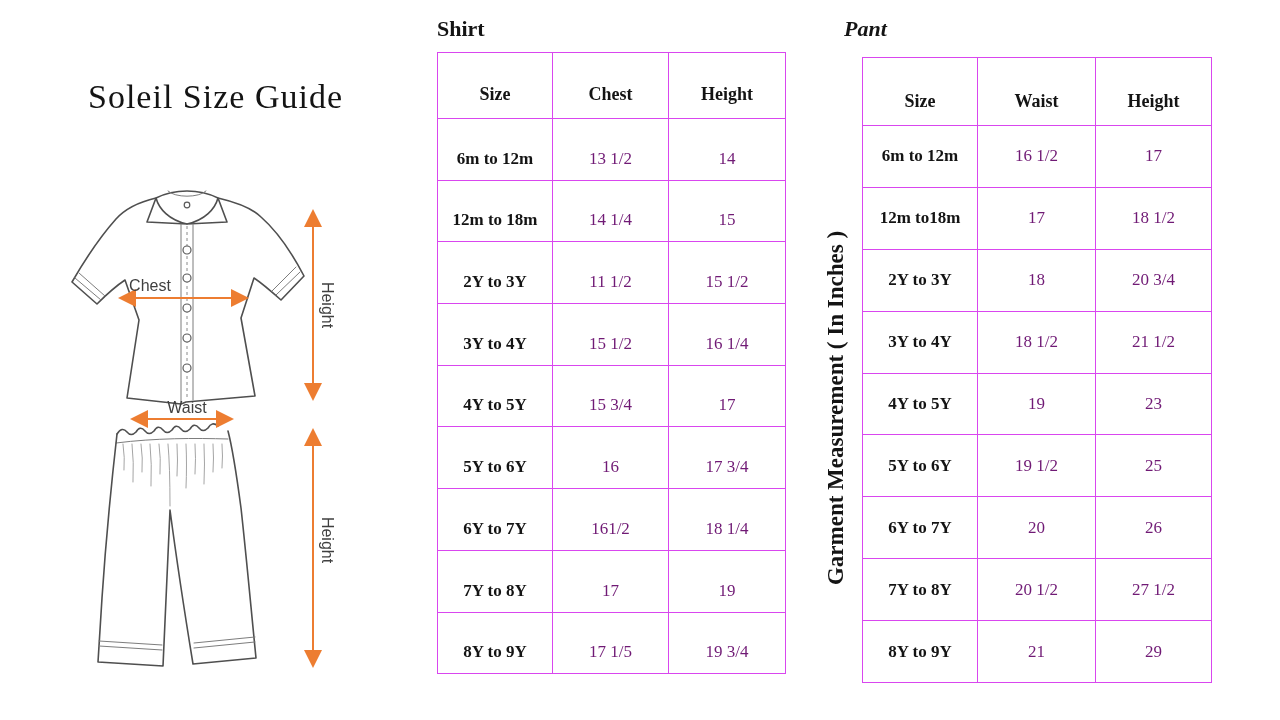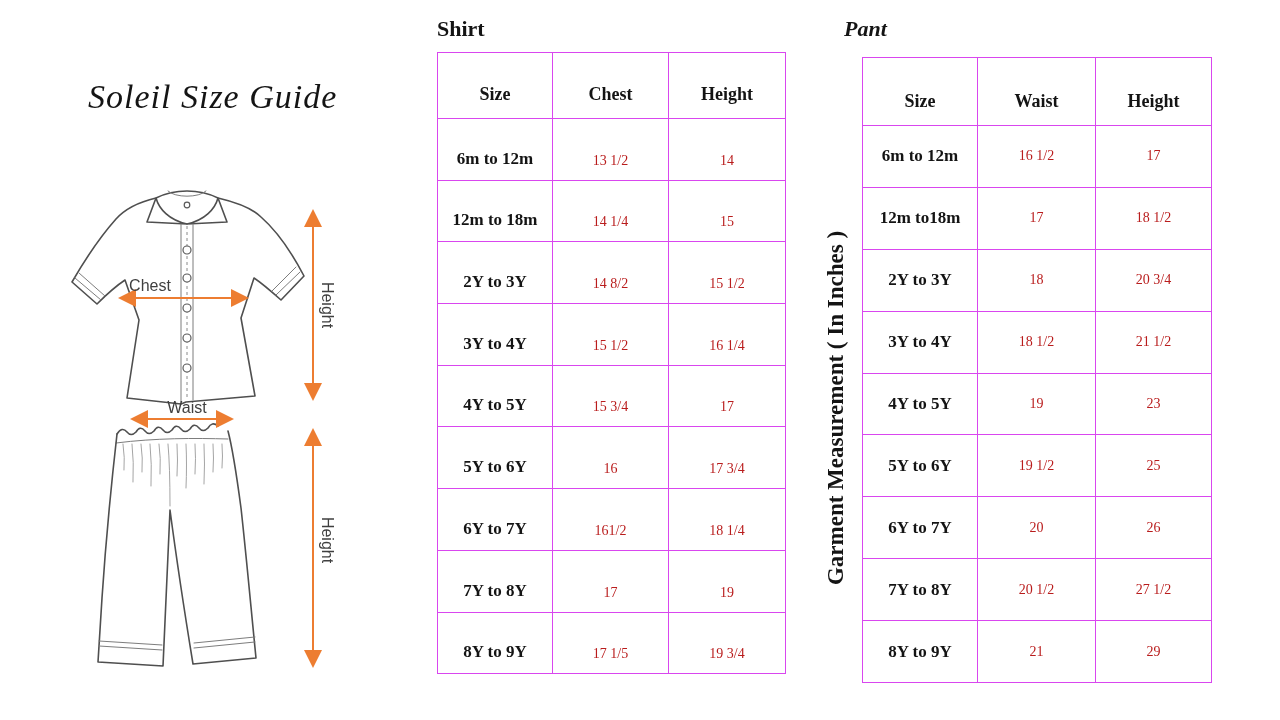--- a/index.html
+++ b/index.html
@@ -1,30 +1,30 @@
 <!DOCTYPE html>
 <html><head>
 <meta charset="utf-8">
 <style>
   html,body{margin:0;padding:0;}
   body{width:1280px;height:720px;position:relative;background:#ffffff;overflow:hidden;
        font-family:"Liberation Serif",serif;}
   .abs{position:absolute;}
-  #main-title{left:88px;top:78px;font-size:34px;color:#141414;letter-spacing:1px;font-style:italic;}
+  #main-title{left:88px;top:78px;font-size:34px;color:#141414;letter-spacing:1px;}
   .table-title{font-size:22px;font-weight:bold;color:#141414;text-align:left;top:16px;}
   #shirt-title{left:437px;width:348px;}
   #pant-title{left:844px;width:349px;font-style:italic;}
   table.sizetable{border-collapse:collapse;table-layout:fixed;}
   table.sizetable th, table.sizetable td{
     border:1px solid #d946ef;text-align:center;
     font-family:"Liberation Serif",serif;overflow:hidden;}
   table.sizetable th{font-weight:bold;font-size:18px;vertical-align:bottom;
     padding:0 2px 13px 2px;color:#141414;}
   td.size-cell{font-weight:bold;font-size:17px;color:#141414;}
-  td.val-cell{font-size:14px;color:#b91c1c;}
+  td.val-cell{font-size:17px;color:#701a75;}
   #shirt-table{left:437px;top:52px;width:348px;}
   #shirt-table thead tr{height:66px;}
   #shirt-table tbody tr{height:61.7px;}
   #shirt-table tbody td{vertical-align:bottom;padding-bottom:11px;}
   #pant-table{left:862px;top:57px;width:349px;}
   #pant-table thead tr{height:68px;}
   #pant-table tbody tr{height:61.9px;}
   #pant-table tbody td{vertical-align:middle;}
   #vertical-label{left:836px;top:408px;transform:translate(-50%,-50%) rotate(-90deg);
     white-space:nowrap;font-weight:bold;font-size:23px;color:#141414;}
@@ -115,21 +115,21 @@
         <td class="val-cell">13 1/2</td>
         <td class="val-cell">14</td>
       </tr>
     <tr>
         <td class="size-cell">12m to 18m</td>
         <td class="val-cell">14 1/4</td>
         <td class="val-cell">15</td>
       </tr>
     <tr>
         <td class="size-cell">2Y to 3Y</td>
-        <td class="val-cell">14 8/2</td>
+        <td class="val-cell">11 1/2</td>
         <td class="val-cell">15 1/2</td>
       </tr>
     <tr>
         <td class="size-cell">3Y to 4Y</td>
         <td class="val-cell">15 1/2</td>
         <td class="val-cell">16 1/4</td>
       </tr>
     <tr>
         <td class="size-cell">4Y to 5Y</td>
         <td class="val-cell">15 3/4</td>

